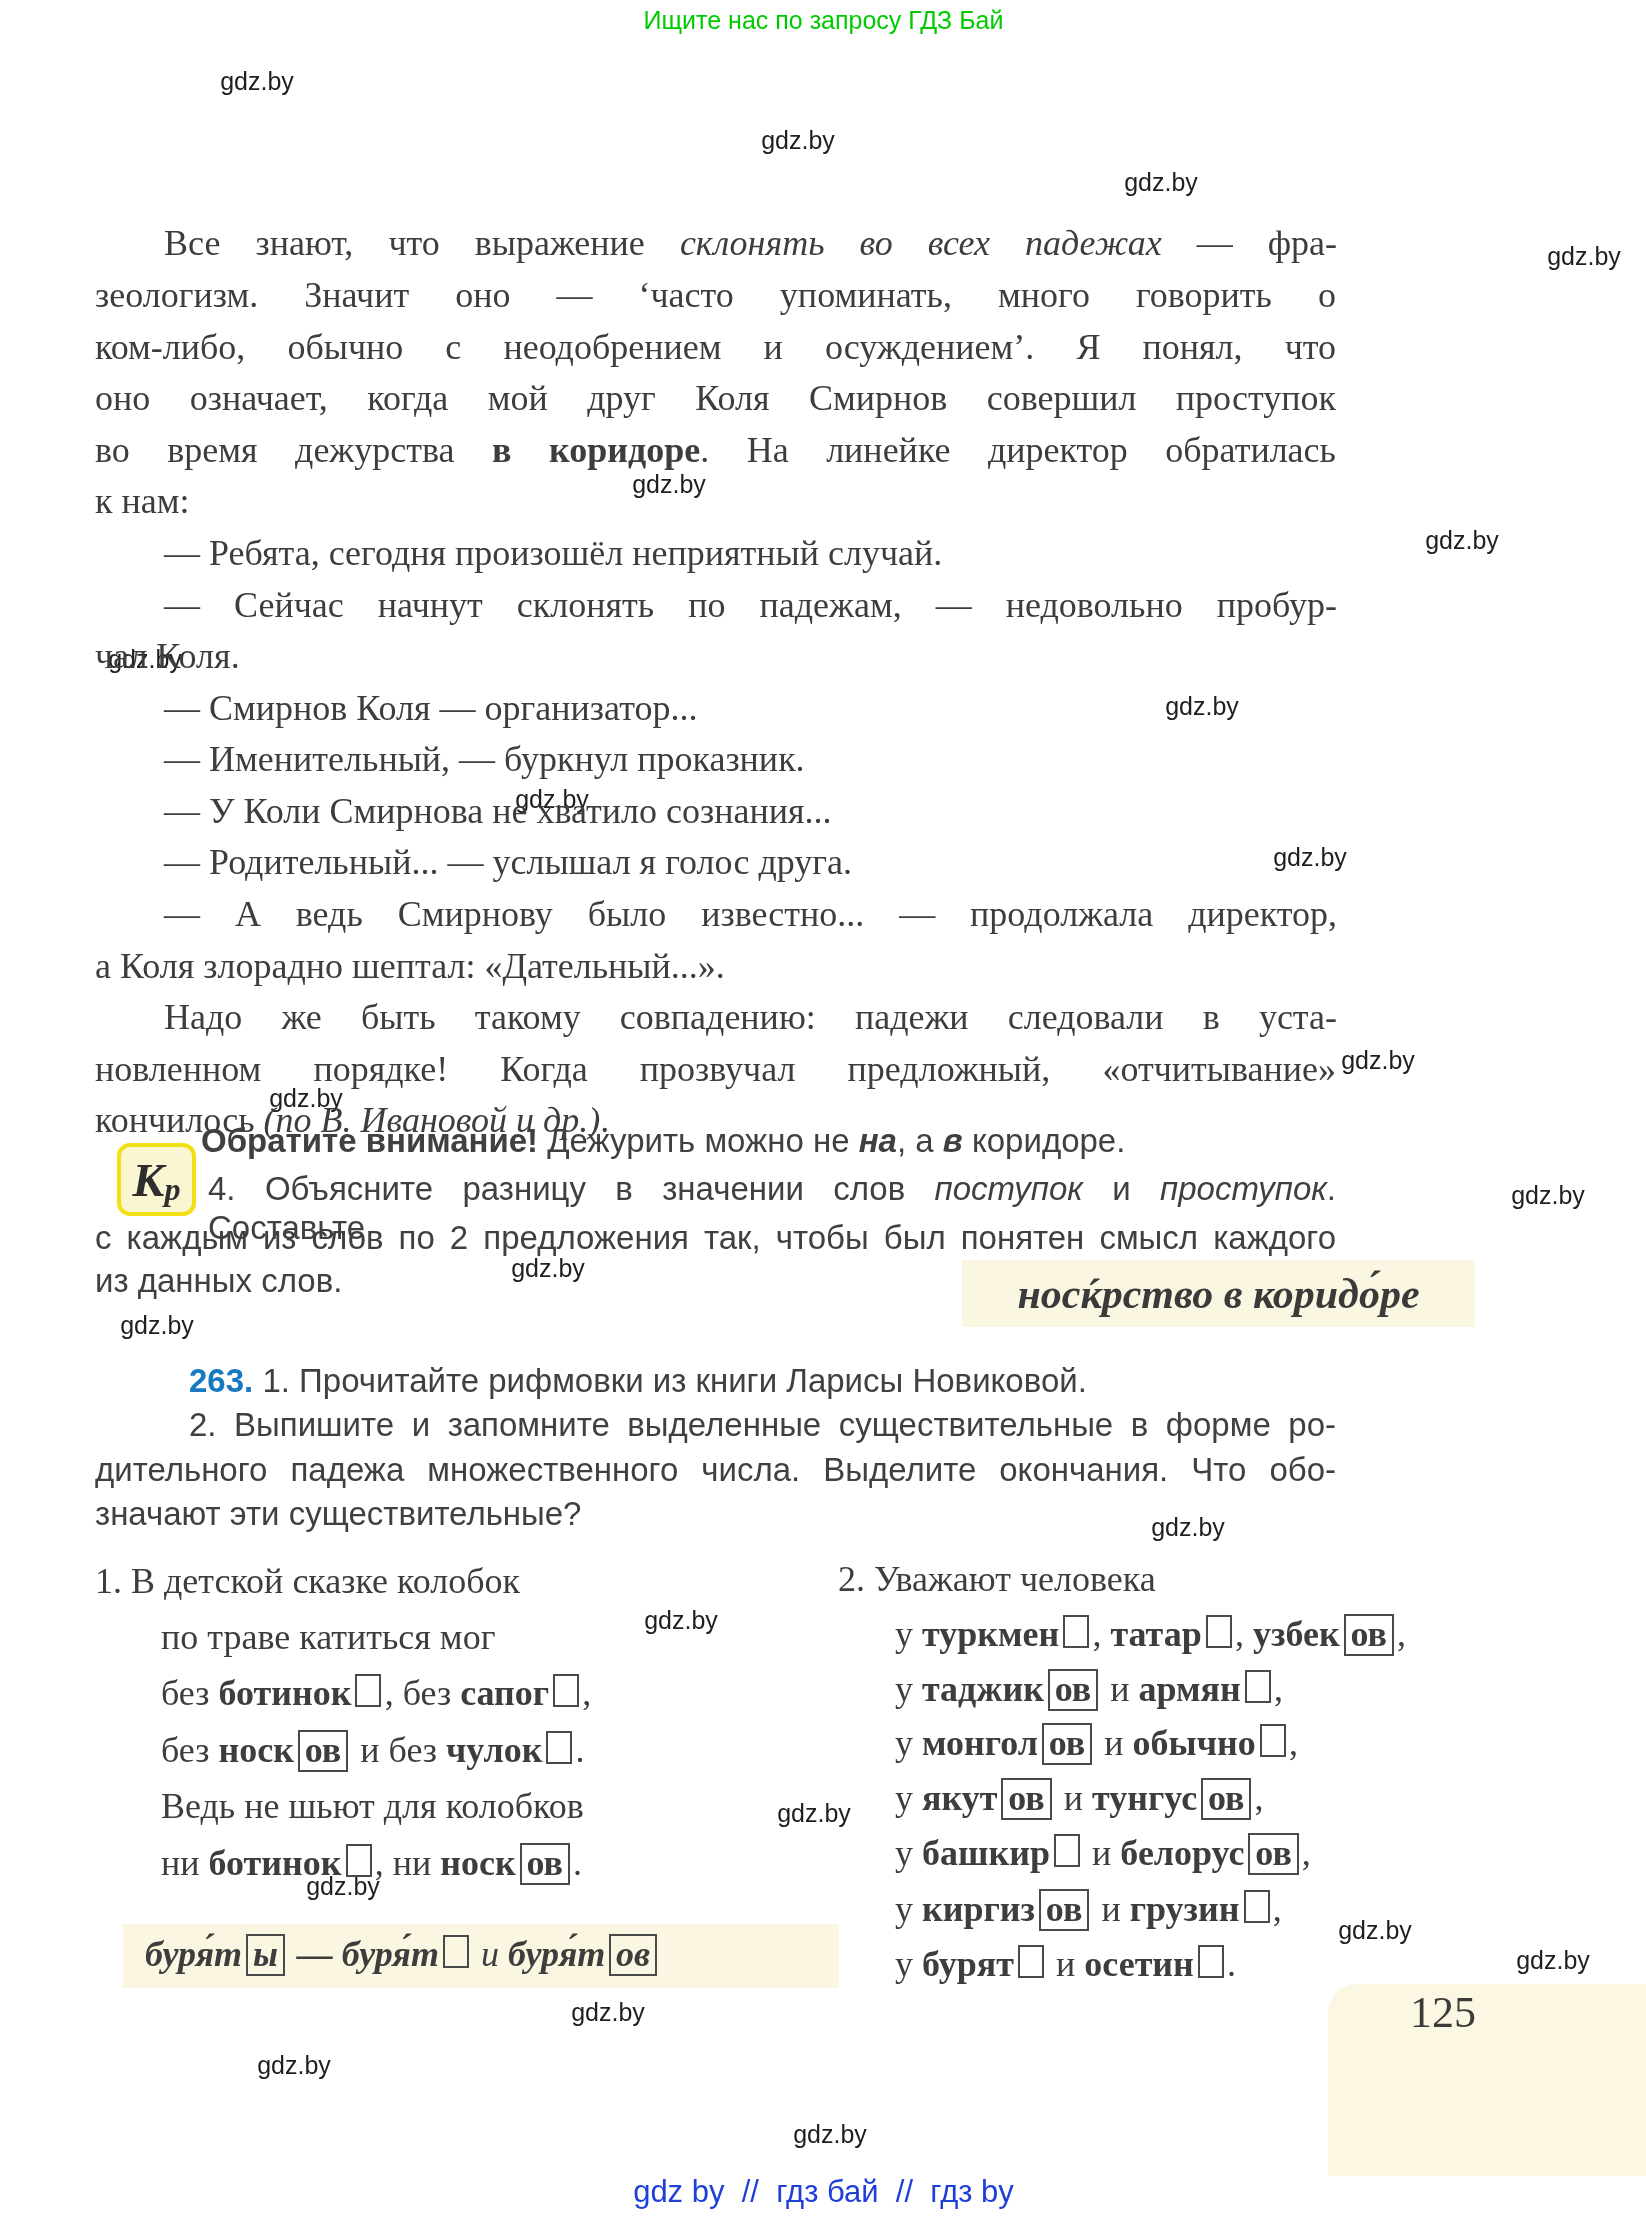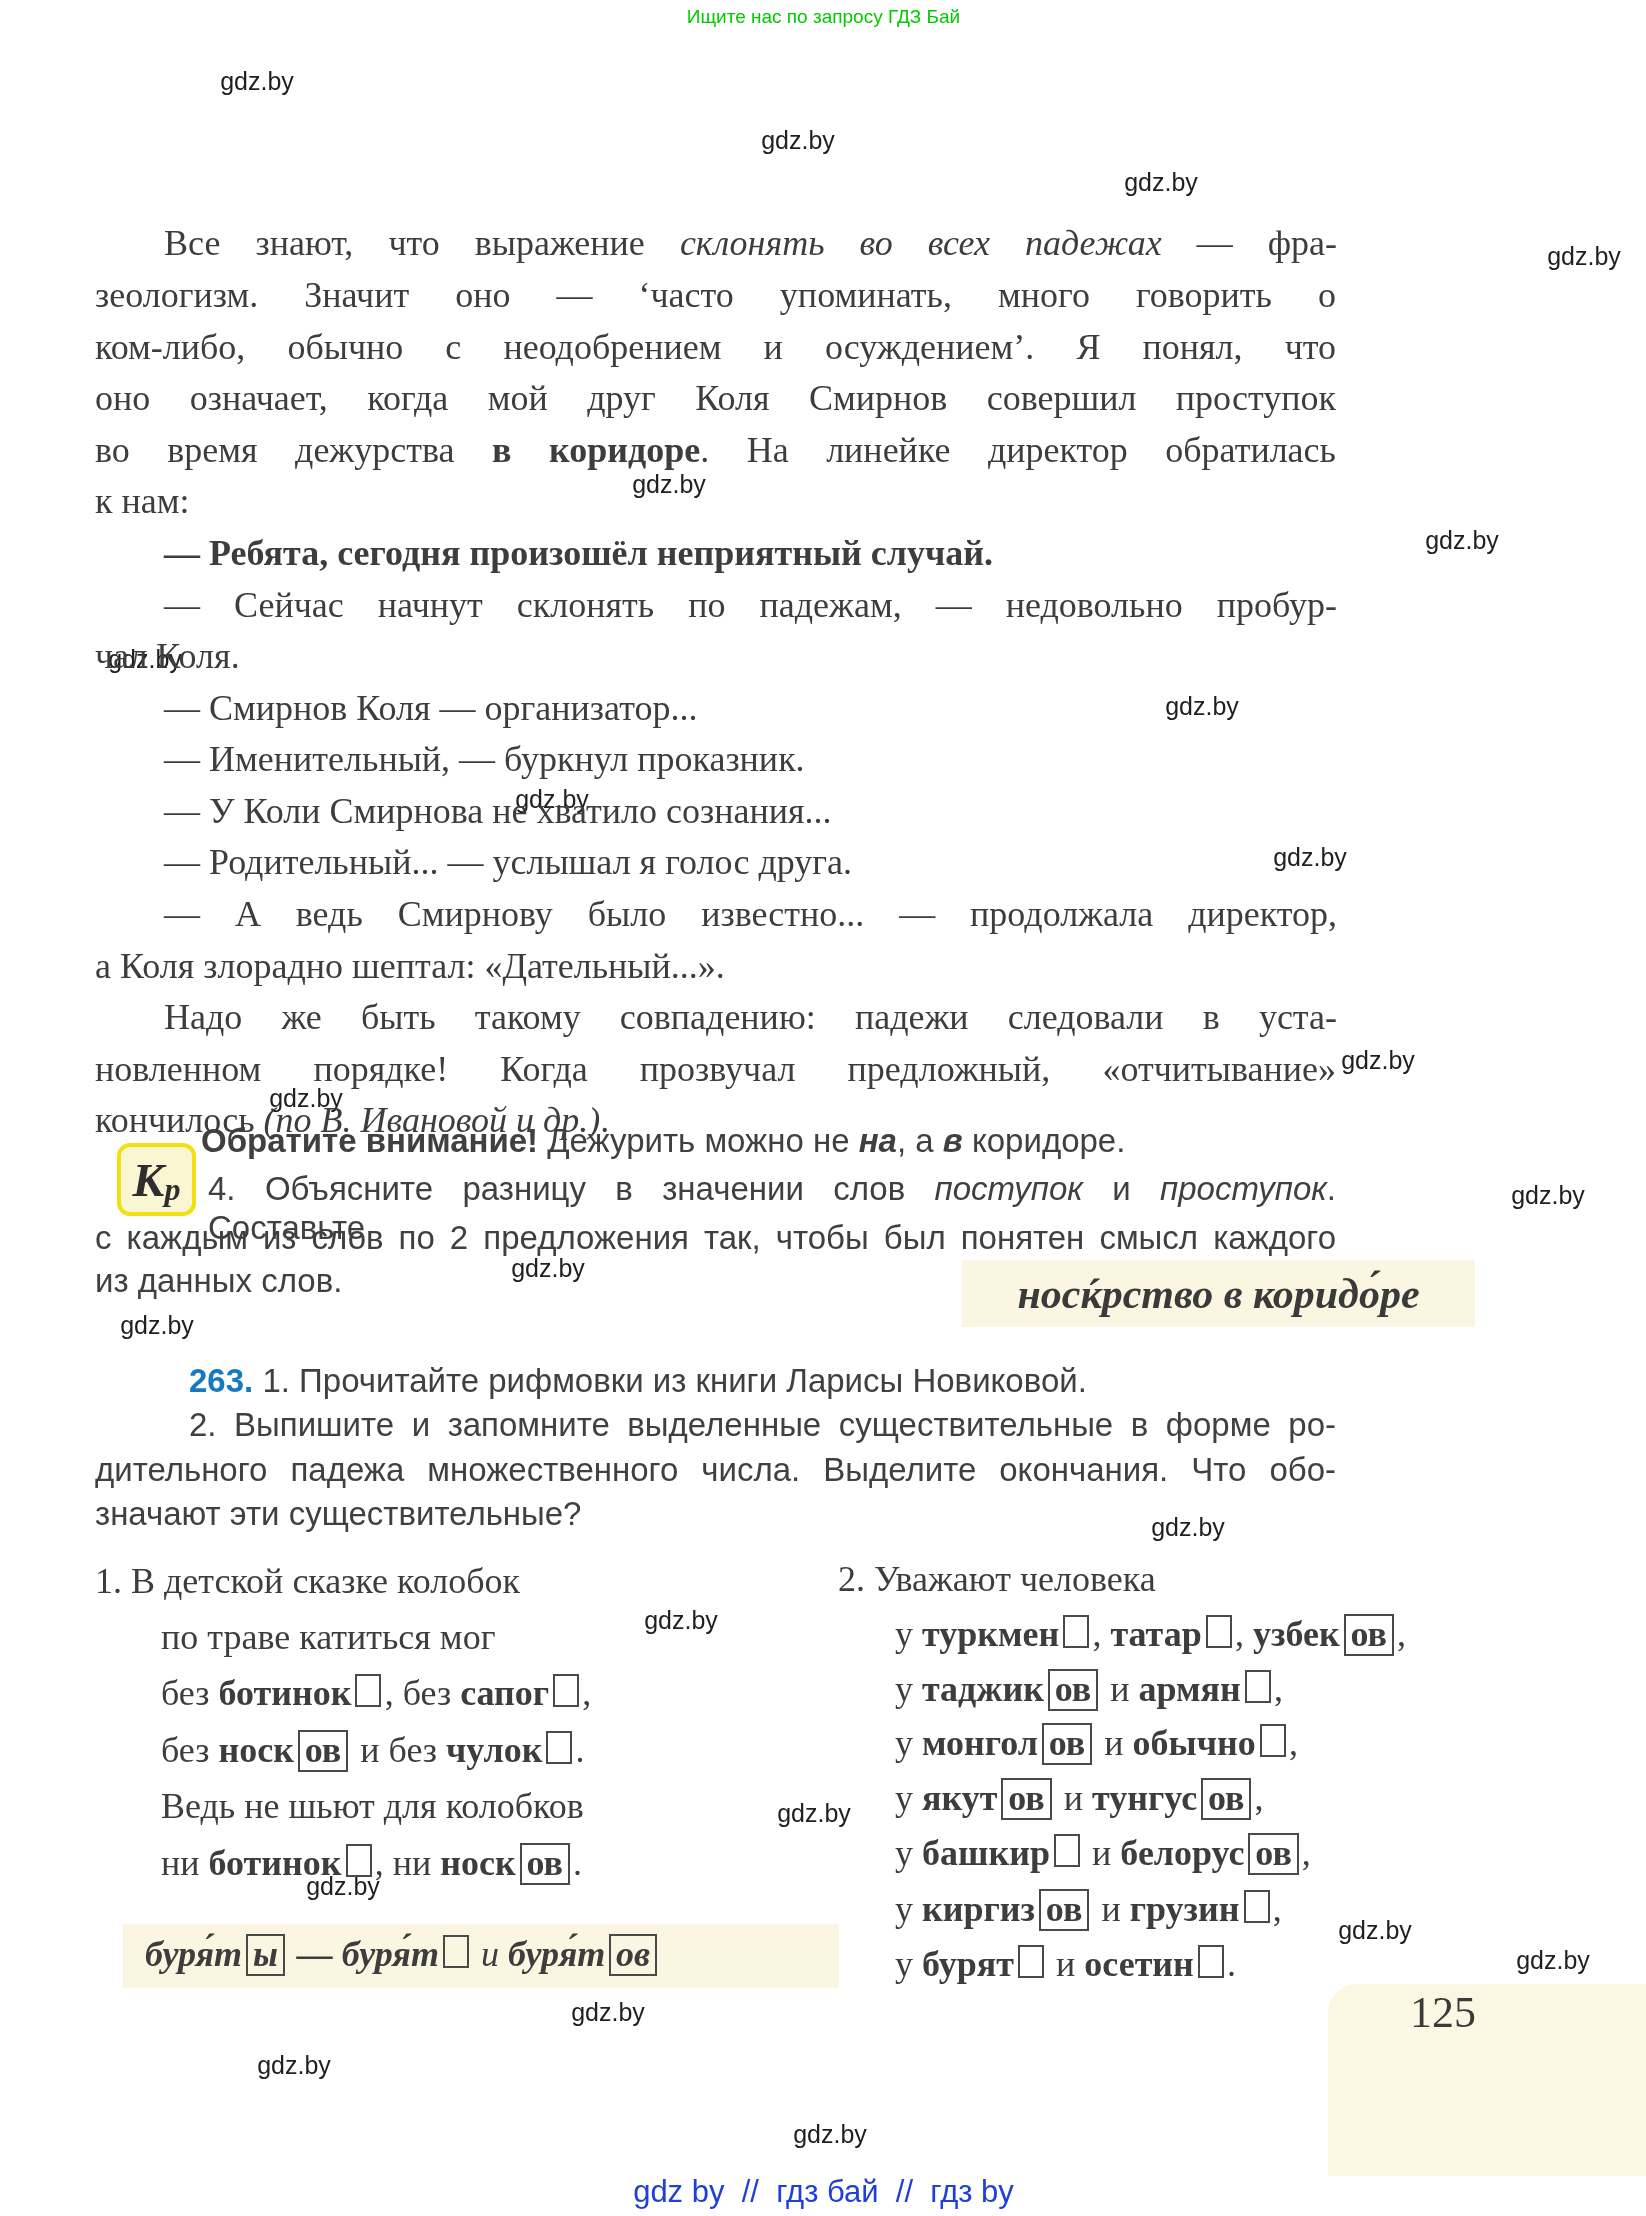--- a/index.html
+++ b/index.html
@@ -11,21 +11,21 @@
   .tline.just::after{content:"";display:inline-block;width:100%;height:0;}
   .seg-i{font-style:italic;}
   .seg-b{font-weight:700;}
   .seg-bi{font-weight:700;font-style:italic;}
   .seg-blue{color:#1779c0;font-weight:700;}
   .seg-zbox{display:inline-block;width:22px;height:29px;border:2.4px solid #4a4a4a;vertical-align:-2.4px;margin:0 3.2px 0 4px;}
   .seg-obox{display:inline-block;border:2.4px solid #4a4a4a;padding:0 4.8px 2.4px 4.8px;margin:0 3.2px 0 4px;font-weight:700;line-height:1.0;}
   .seg-oboxi{display:inline-block;border:2.4px solid #4a4a4a;padding:0 4.8px 2.4px 4.8px;margin:0 3.2px 0 4px;font-weight:700;font-style:italic;line-height:1.0;}
   .wm{position:absolute;transform:translate(-50%,-50%);font-family:"Liberation Sans","DejaVu Sans",sans-serif;font-size:25px;color:#1f1f1f;white-space:pre;}
   #green-header{position:absolute;top:6.4px;left:0;width:100%;text-align:center;
-    font-family:"Liberation Sans","DejaVu Sans",sans-serif;font-size:19px;color:#00cb00;}
+    font-family:"Liberation Sans","DejaVu Sans",sans-serif;font-size:25px;color:#00cb00;}
   #footer{position:absolute;top:2174px;left:0;width:100%;text-align:center;
     font-family:"Liberation Sans","DejaVu Sans",sans-serif;font-size:31px;color:#1e3fd8;white-space:pre;}
   .hlbox{position:absolute;background:#faf6e1;}
   #hl1{left:962px;top:1260px;width:513px;height:67px;display:flex;align-items:center;justify-content:center;}
   #hl1-text{font-family:"Liberation Serif","DejaVu Serif",serif;font-size:42px;font-weight:700;font-style:italic;color:#3a3a3a;white-space:pre;}
   #hl2{left:123px;top:1924px;width:716px;height:64px;}
   #pagenum-box{position:absolute;left:1328px;top:1984px;width:318px;height:192px;background:#fbf7e2;border-top-left-radius:29px;}
   #pagenum{position:absolute;left:82px;top:3.2px;font-family:"Liberation Serif","DejaVu Serif",serif;font-size:44px;color:#3a3a3a;}
   #badge{position:absolute;left:117px;top:1143px;width:79px;height:73px;background:#fbf6d2;border:4.8px solid #f1e014;border-radius:13px;
     box-sizing:border-box;display:flex;align-items:center;justify-content:center;
@@ -67,21 +67,21 @@
       <div class="wm" style="left: 830px; top: 2134px;">gdz.by</div>
     </div>
 
   <div class="serif-layer" id="story-layer">
       <div class="tline just" style="left: 164px; top: 222px; width: 1173px;"><span>Все знают, что выражение </span><span class="seg-i">склонять во всех падежах</span><span> — фра-</span></div>
       <div class="tline just" style="left: 95px; top: 274px; width: 1241px;"><span>зеологизм. Значит оно — ‘часто упоминать, много говорить о</span></div>
       <div class="tline just" style="left: 95px; top: 326px; width: 1241px;"><span>ком-либо, обычно с неодобрением и осуждением’. Я понял, что</span></div>
       <div class="tline just" style="left: 95px; top: 377px; width: 1241px;"><span>оно означает, когда мой друг Коля Смирнов совершил проступок</span></div>
       <div class="tline just" style="left: 95px; top: 429px; width: 1241px;"><span>во время дежурства </span><span class="seg-b">в коридоре</span><span>. На линейке директор обратилась</span></div>
       <div class="tline" style="left: 95px; top: 480px;"><span>к нам:</span></div>
-      <div class="tline" style="left: 164px; top: 532px; font-weight: bold;"><span>— Ребята, сегодня произошёл неприятный случай.</span></div>
+      <div class="tline" style="left: 164px; top: 532px;"><span>— Ребята, сегодня произошёл неприятный случай.</span></div>
       <div class="tline just" style="left: 164px; top: 584px; width: 1173px;"><span>— Сейчас начнут склонять по падежам, — недовольно пробур-</span></div>
       <div class="tline" style="left: 95px; top: 635px;"><span>чал Коля.</span></div>
       <div class="tline" style="left: 164px; top: 687px;"><span>— Смирнов Коля — организатор...</span></div>
       <div class="tline" style="left: 164px; top: 738px;"><span>— Именительный, — буркнул проказник.</span></div>
       <div class="tline" style="left: 164px; top: 790px;"><span>— У Коли Смирнова не хватило сознания...</span></div>
       <div class="tline" style="left: 164px; top: 841px;"><span>— Родительный... — услышал я голос друга.</span></div>
       <div class="tline just" style="left: 164px; top: 893px; width: 1173px;"><span>— А ведь Смирнову было известно... — продолжала директор,</span></div>
       <div class="tline" style="left: 95px; top: 945px;"><span>а Коля злорадно шептал: «Дательный...».</span></div>
       <div class="tline just" style="left: 164px; top: 996px; width: 1173px;"><span>Надо же быть такому совпадению: падежи следовали в уста-</span></div>
       <div class="tline just" style="left: 95px; top: 1048px; width: 1241px;"><span>новленном порядке! Когда прозвучал предложный, «отчитывание»</span></div>

